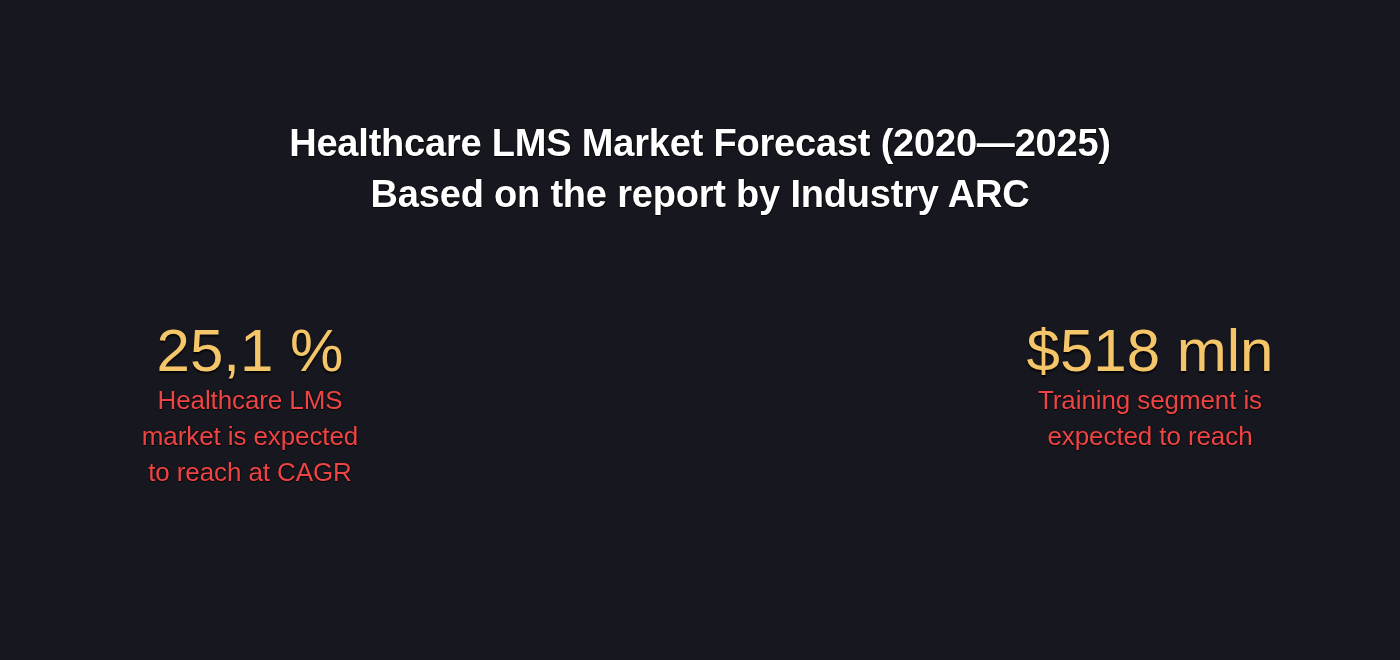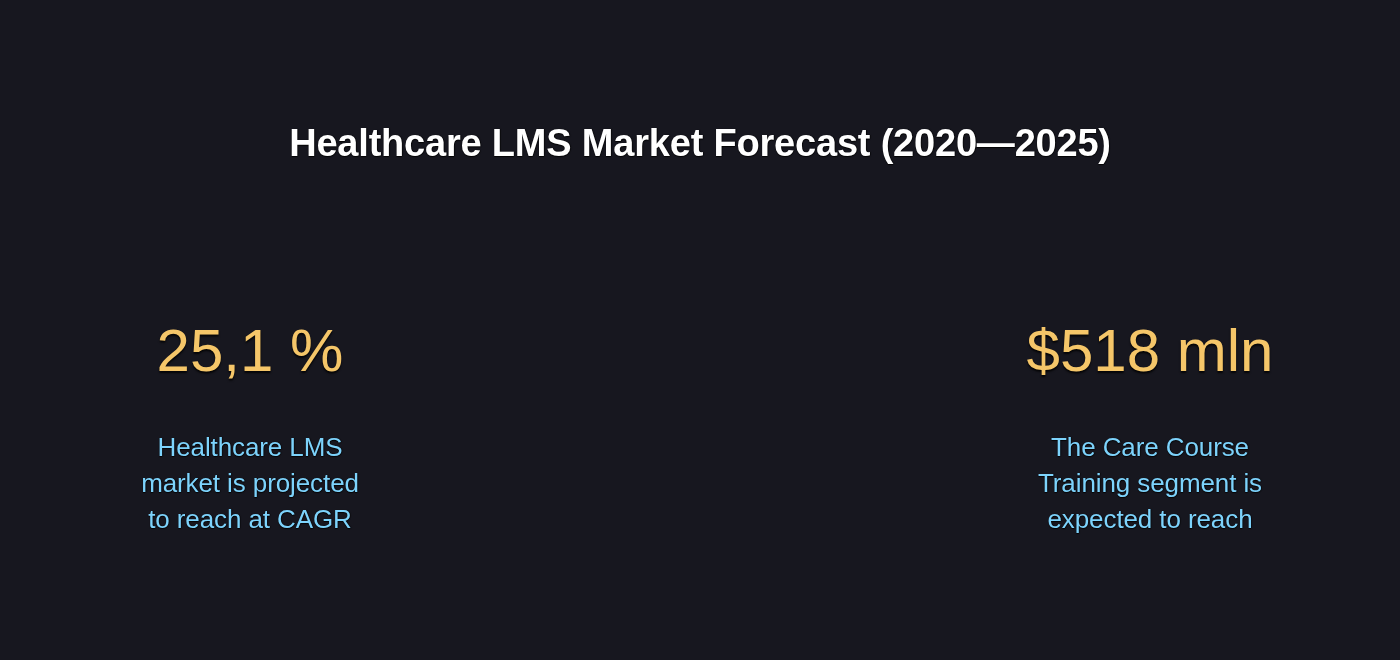--- a/index.html
+++ b/index.html
@@ -63,57 +63,56 @@
     color: #f5c669;
     font-size: 60px;
     font-weight: normal;
     line-height: 62px;
     letter-spacing: 0px;
     white-space: nowrap;
     text-shadow: 0 2px 2px rgba(0,0,0,0.8);
   }
   .stat-desc {
     display: block;
-    margin-top: 47px;
-    color: #7dd3fc;
+    color: #ef4444;
     font-size: 26px;
     font-weight: normal;
     line-height: 36px;
     letter-spacing: -0.1px;
     text-shadow: 0 1px 1px rgba(0,0,0,0.8), 1px 0 1px rgba(0,0,0,0.45);
   }
   .stat-desc .desc-line {
     display: block;
     white-space: nowrap;
   }
 </style>
 </head>
 <body>
 
 <div id="slide">
 
   <div id="title-block">
     <span class="title-line">Healthcare LMS Market Forecast (2020—2025)</span>
+    <span class="title-line">Based on the report by Industry ARC</span>
   </div>
 
   <div id="stats-row">
 
     <div class="stat-col">
       <span class="stat-value">25,1 %</span>
       <span class="stat-desc">
         <span class="desc-line">Healthcare LMS</span>
-        <span class="desc-line">market is projected</span>
+        <span class="desc-line">market is expected</span>
         <span class="desc-line">to reach at CAGR</span>
       </span>
     </div>
 
 
     <div class="stat-col">
       <span class="stat-value">$518 mln</span>
       <span class="stat-desc">
-        <span class="desc-line">The Care Course</span>
         <span class="desc-line">Training segment is</span>
         <span class="desc-line">expected to reach</span>
       </span>
     </div>
 
   </div>
 </div>
 
 </body></html>

